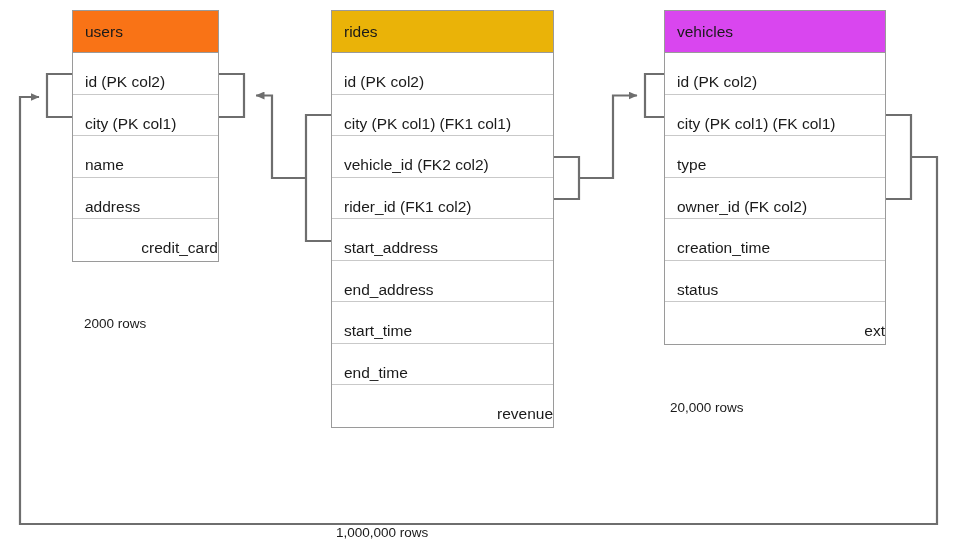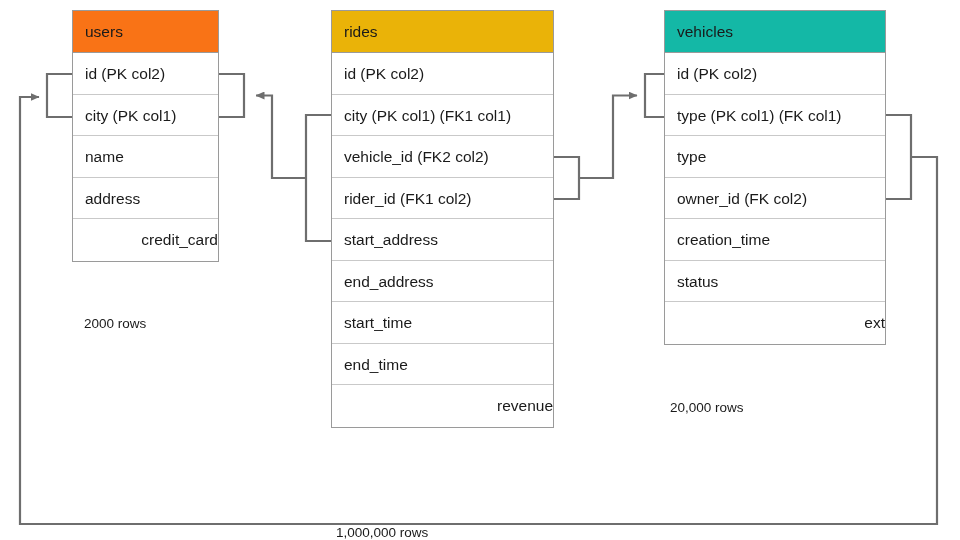--- a/index.html
+++ b/index.html
@@ -37,21 +37,21 @@
     font-size: 15.5px;
     color: #1a1a1a;
     box-sizing: border-box;
     border-bottom: 1px solid #9a9a9a;
     white-space: nowrap;
     overflow: hidden;
   }
   .table-row {
     height: 41.5px;
     line-height: 41.5px;
-    padding: 0 0 0 12px;
+    padding: 8px 0 0 12px;
     font-size: 15.5px;
     color: #1a1a1a;
     box-sizing: border-box;
     border-bottom: 1px solid #c9c9c9;
     background: #ffffff;
     white-space: nowrap;
     overflow: hidden;
   }
   .table-row.last {
     border-bottom: none;
@@ -137,23 +137,23 @@
     <div class="table-row">rider_id (FK1 col2)</div>
     <div class="table-row">start_address</div>
     <div class="table-row">end_address</div>
     <div class="table-row">start_time</div>
     <div class="table-row">end_time</div>
     <div class="table-row last">revenue</div>
   </div>
   <div class="row-count" style="left:336px; top:479px;">1,000,000 rows</div>
 
   <div class="table-box" style="left:664px; top:10px; width:222px;">
-    <div class="table-header" style="background:#14b8a6;">vehicles</div>
+    <div class="table-header" style="background:#d946ef;">vehicles</div>
     <div class="table-row">id (PK col2)</div>
-    <div class="table-row">type (PK col1) (FK col1)</div>
+    <div class="table-row">city (PK col1) (FK col1)</div>
     <div class="table-row">type</div>
     <div class="table-row">owner_id (FK col2)</div>
     <div class="table-row">creation_time</div>
     <div class="table-row">status</div>
     <div class="table-row last">ext</div>
   </div>
   <div class="row-count" style="left:670px; top:354px;">20,000 rows</div>
 
 </div>
 

